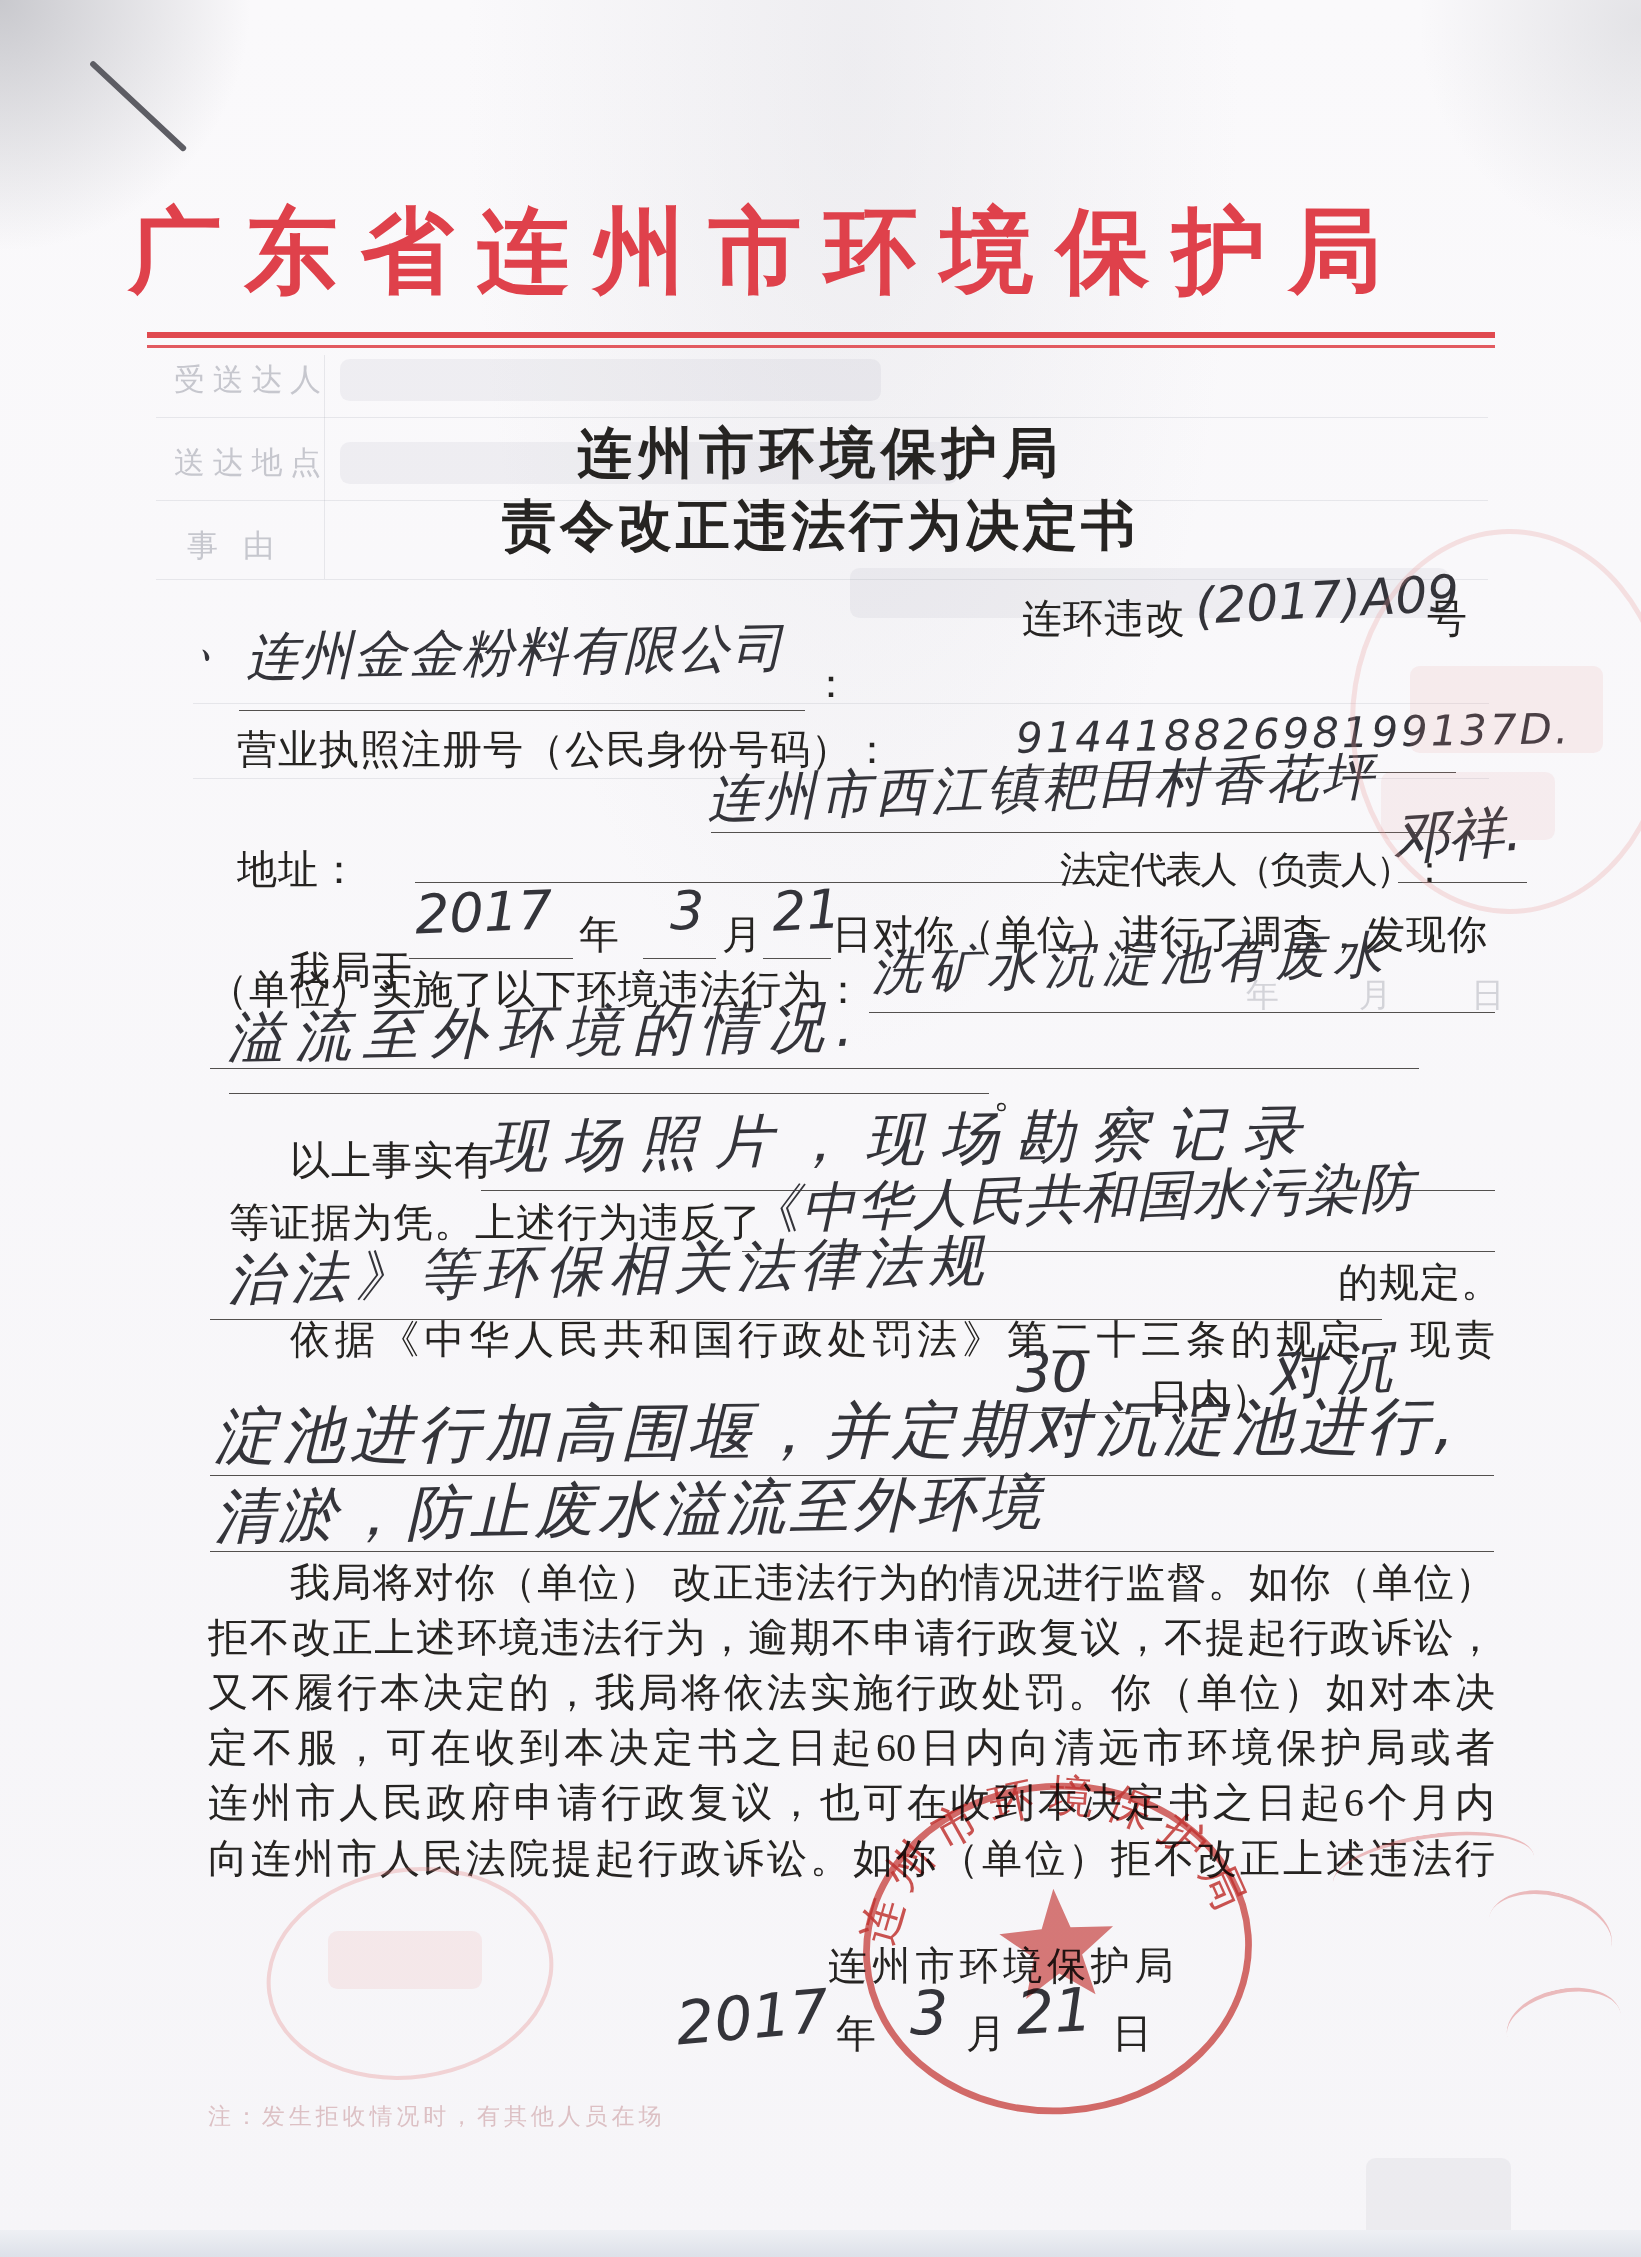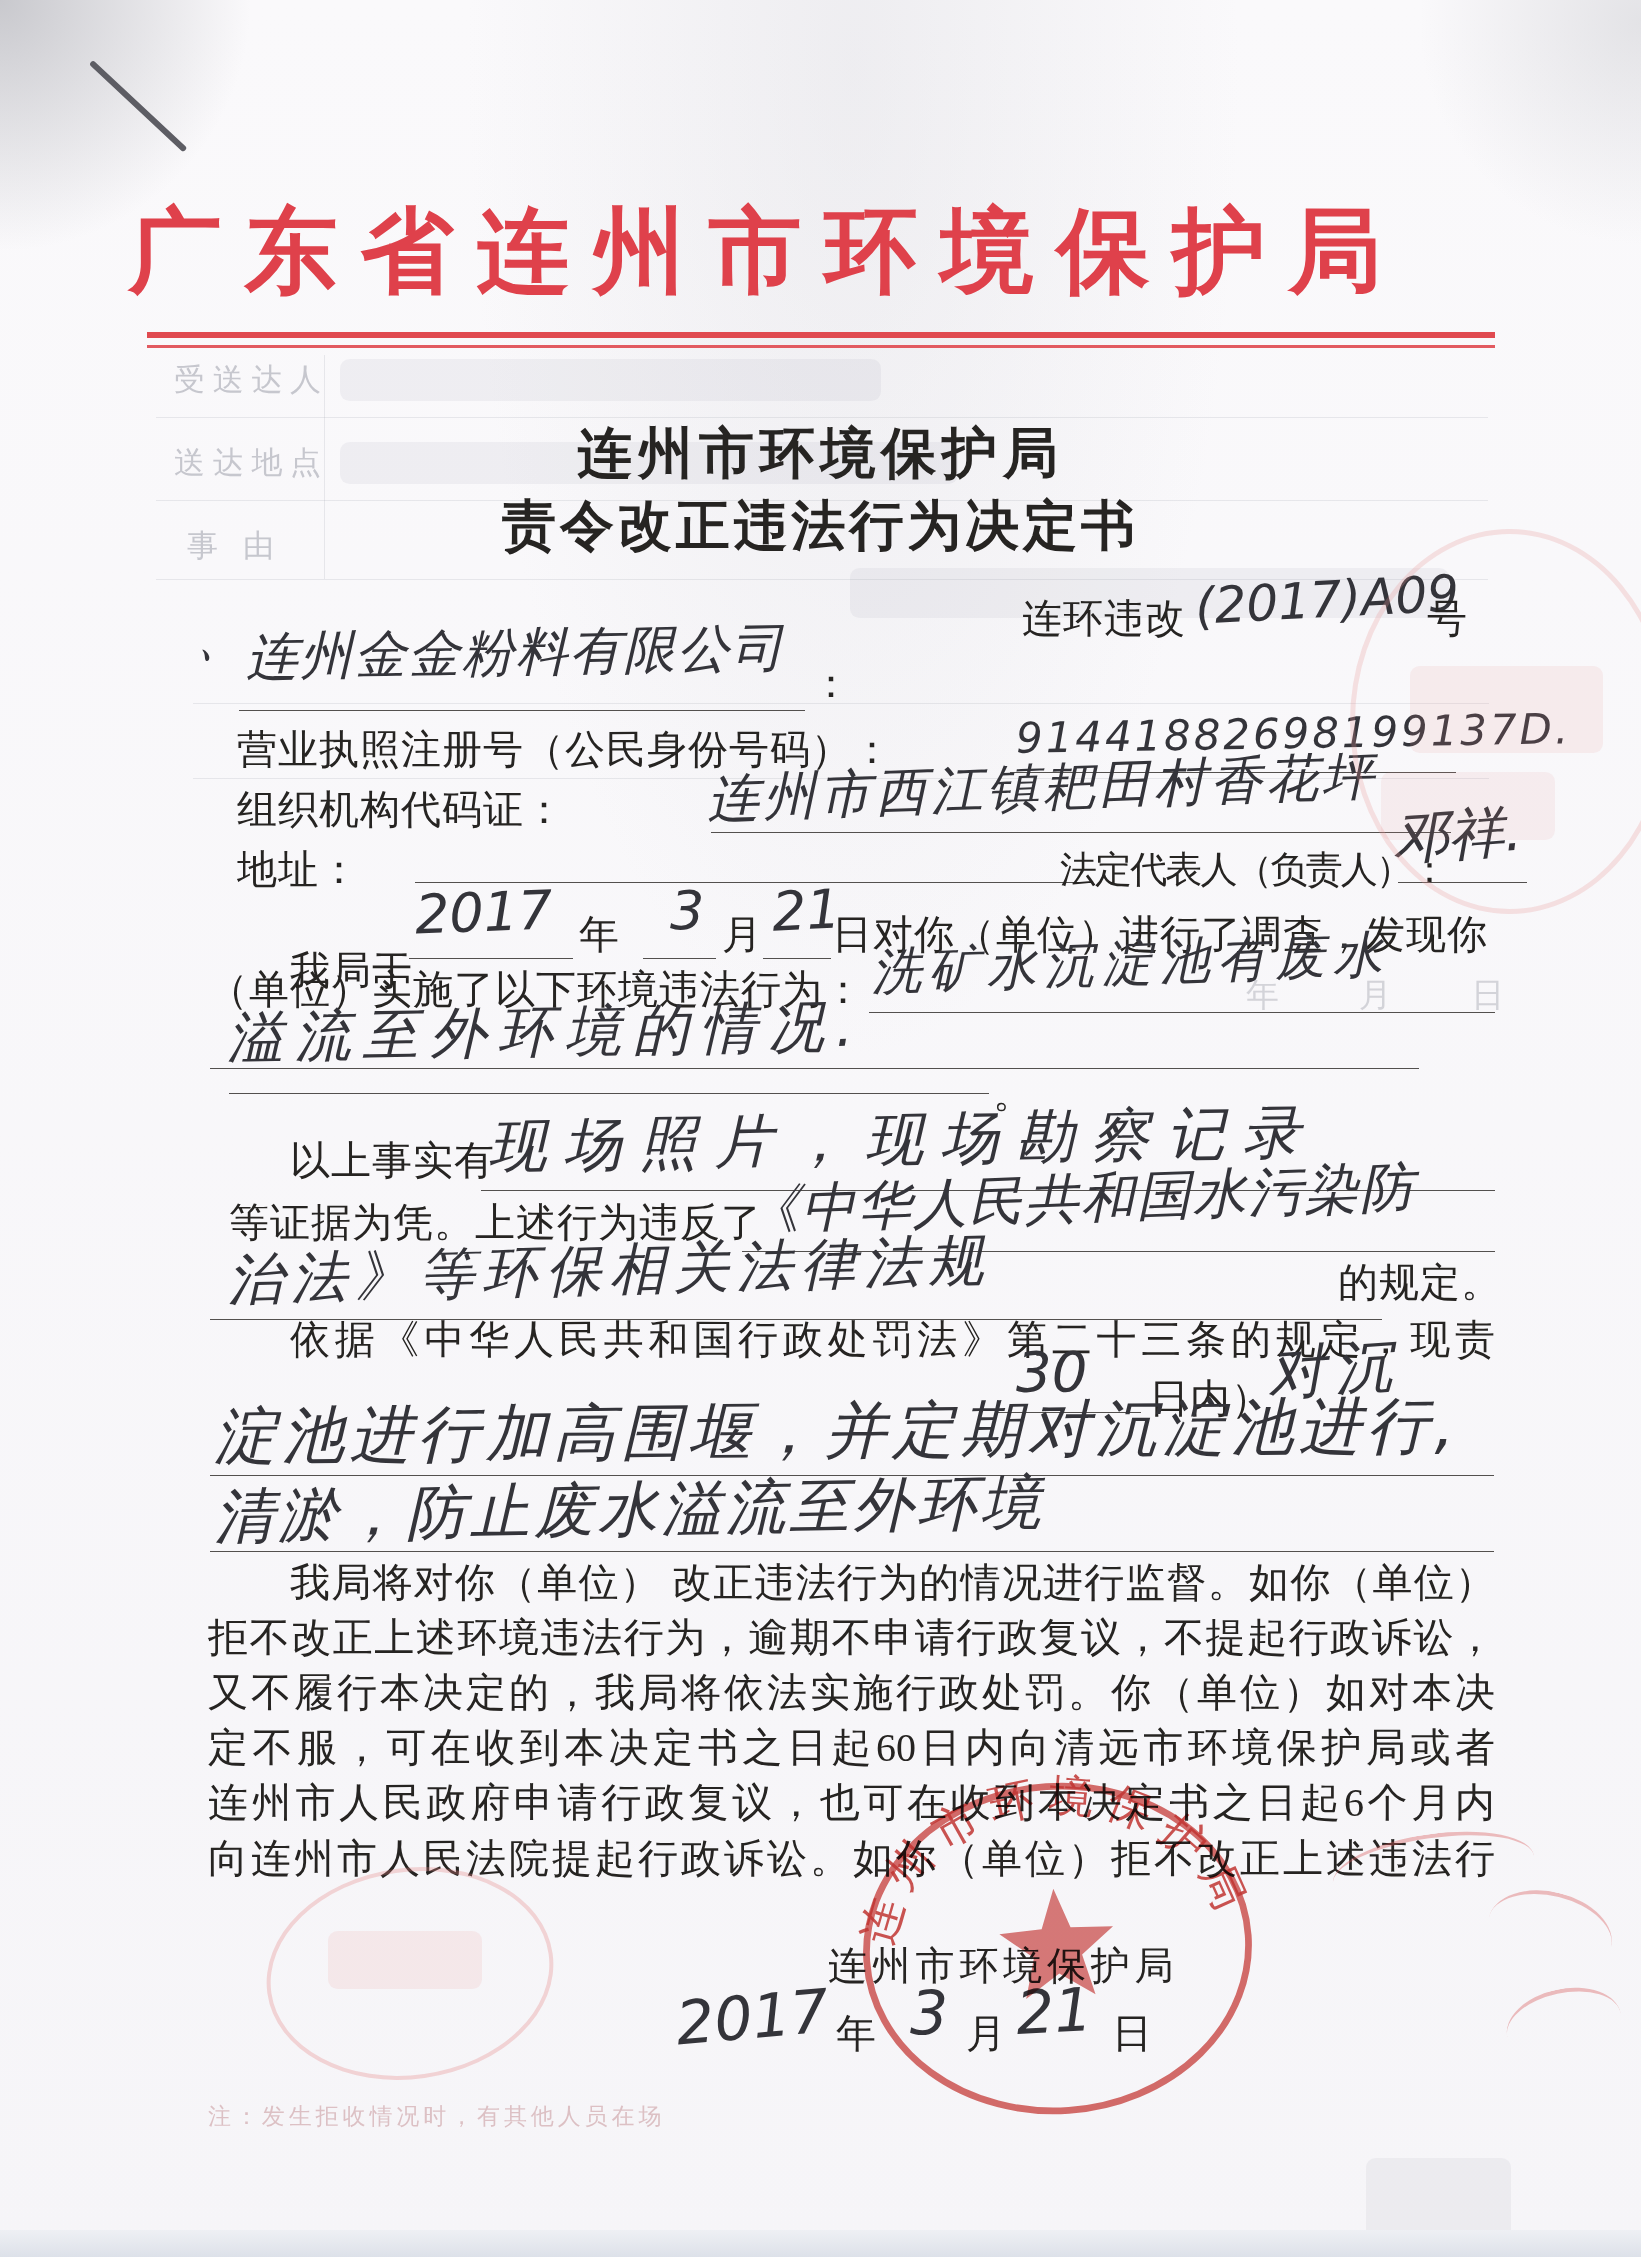--- a/index.html
+++ b/index.html
@@ -61,21 +61,20 @@
 
   <span class="hw" style="left:199px;top:614px;font-size:52px;transform:rotate(12deg);">、</span>
   <span class="hw" style="left:246px;top:626px;font-size:52px;letter-spacing:1.9px;transform:rotate(-1deg);">连州金金粉料有限公司</span>
   <div class="uline" style="left:239px;top:710px;width:566px;"></div>
   <span class="printed" style="left:811px;top:660px;">：</span>
 
   <span class="printed" style="left:237px;top:726px;">营业执照注册号（公民身份号码）：</span>
   <span class="hw" style="left:1016px;top:713px;font-size:42px;letter-spacing:2.9px;transform:rotate(-1deg);">91441882698199137D.</span>
   <div class="uline" style="left:1010px;top:772px;width:446px;"></div>
 
-  <span class="printed" style="left:237px;top:786px;">组织机构代码证：</span>
   <span class="hw" style="left:707px;top:761px;font-size:52px;letter-spacing:3.9px;transform:rotate(-2deg);">连州市西江镇耙田村香花坪</span>
   <div class="uline" style="left:711px;top:832px;width:740px;"></div>
 
   <span class="printed" style="left:237px;top:846px;">地址：</span>
   <div class="uline" style="left:415px;top:882px;width:668px;"></div>
   <span class="printed" style="left:1060px;top:848px;font-size:37px;letter-spacing:-1.9px;">法定代表人（负责人）：</span>
   <span class="hw" style="left:1392px;top:807px;font-size:56px;transform:rotate(-4deg);">邓祥.</span>
   <div class="uline" style="left:1398px;top:882px;width:129px;"></div>
 
   <span class="printed" style="left:290px;top:911px;margin-top:36px;">我局于</span>

